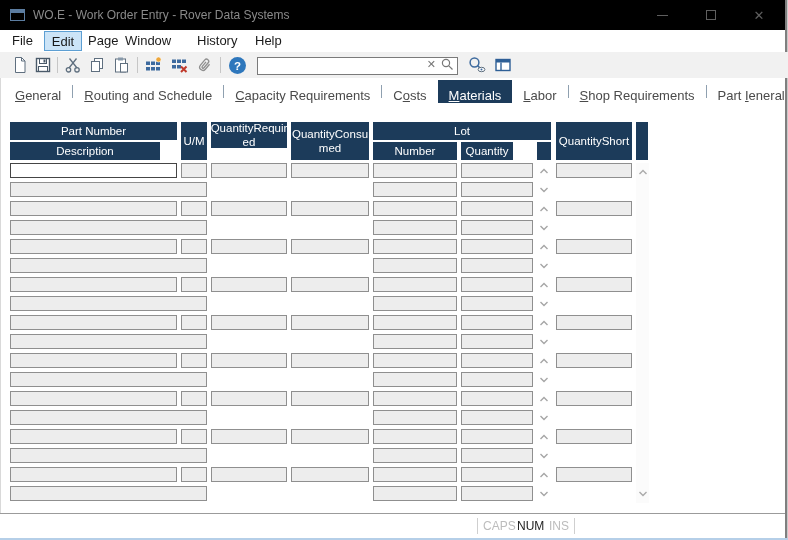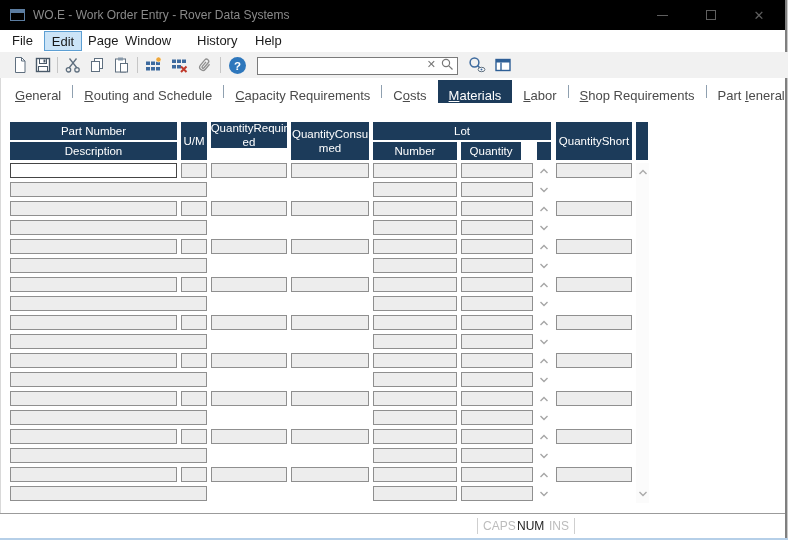--- a/index.html
+++ b/index.html
@@ -242,37 +242,37 @@
       </div>
     <div class="tab-sep"></div>
     <div class="tab">
         <span><span>Part </span><span class="accel">I</span><span>eneral</span></span>
       </div>
 
   </div>
 
   <div>
     <div class="hdr-cell" style="left:10px;top:122px;width:167px;height:18px">Part Number</div>
-    <div class="hdr-cell" style="left:10px;top:142px;width:167px;height:18px">Description</div>
+    <div class="hdr-cell" style="left:10px;top:142px;width:150px;height:18px">Description</div>
     <div class="hdr-cell" style="left:181px;top:122px;width:26px;height:38px">U/M</div>
     <div class="hdr-cell" style="left:211px;top:122px;width:76px;height:26px">
       <span>
           <span style="display:block">QuantityRequir</span>
           <span style="display:block">ed</span>
         </span>
     </div>
     <div class="hdr-cell" style="left:291px;top:122px;width:78px;height:38px">
       <span>
           <span style="display:block">QuantityConsu</span>
           <span style="display:block">med</span>
         </span>
     </div>
     <div class="hdr-cell" style="left:373px;top:122px;width:178px;height:18px">Lot</div>
     <div class="hdr-cell" style="left:373px;top:142px;width:84px;height:18px">Number</div>
-    <div class="hdr-cell" style="left:461px;top:142px;width:60px;height:18px">Quantity</div>
+    <div class="hdr-cell" style="left:461px;top:142px;width:52px;height:18px">Quantity</div>
     <div class="hdr-cell" style="left:537px;top:142px;width:14px;height:18px"></div>
     <div class="hdr-cell" style="left:556px;top:122px;width:76px;height:38px">QuantityShort</div>
     <div class="hdr-cell" style="left:636px;top:122px;width:12px;height:38px"></div>
   </div>
 
   <div id="grid-body">
   <div class="grid-line line-1" style="top: 163px;">
     <input class="field f-part focused" style="">
     <input class="field f-um" style="">
     <input class="field f-qreq" style="">

